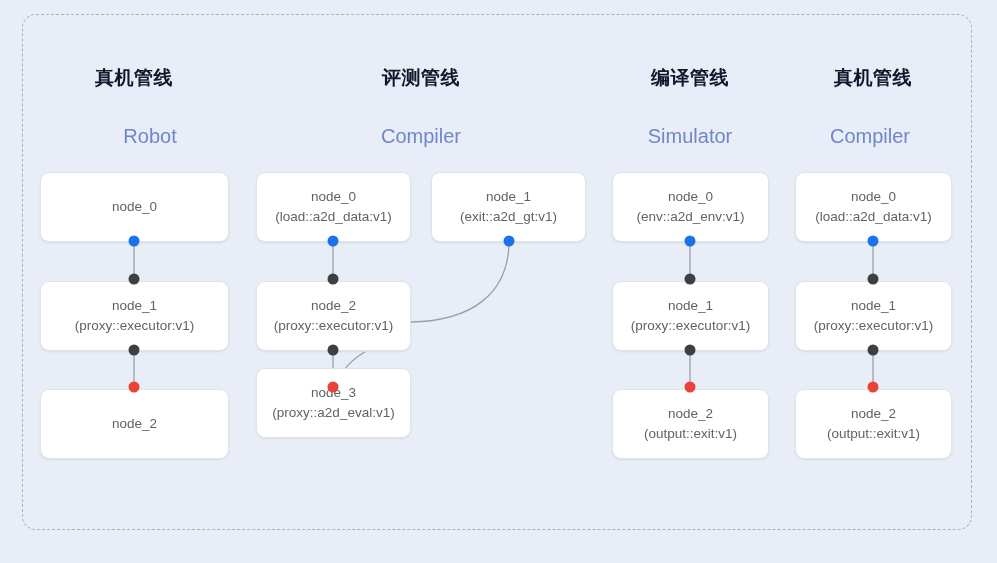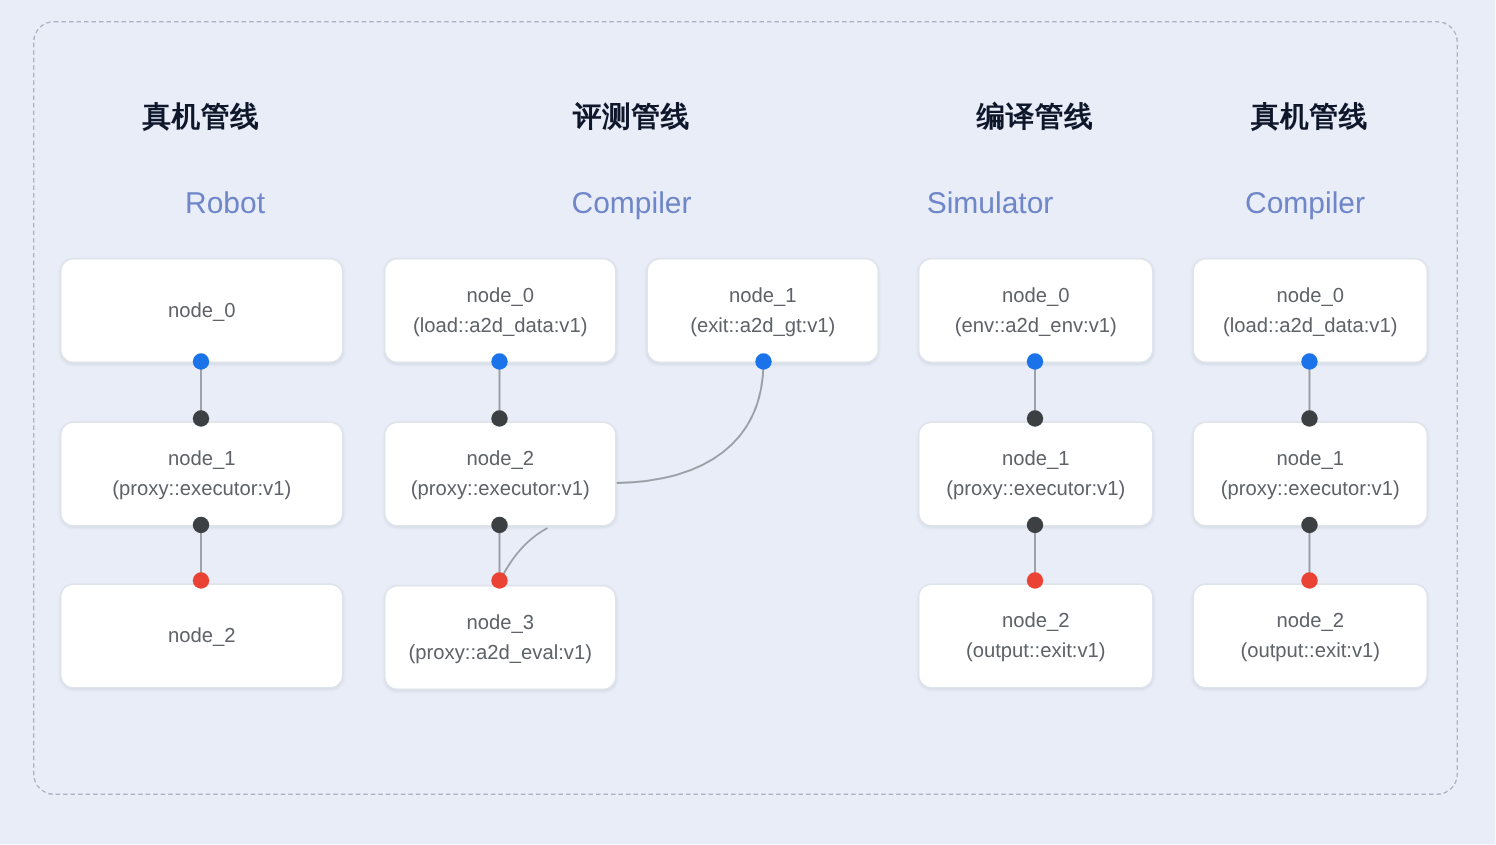--- a/index.html
+++ b/index.html
@@ -119,21 +119,21 @@
     </g>
   </svg>
 
   <div class="col-title" style="left:134px; top:65px;">真机管线</div>
   <div class="col-sub" style="left:150px; top:125px;">Robot</div>
 
   <div class="col-title" style="left:421px; top:65px;">评测管线</div>
   <div class="col-sub" style="left:421px; top:125px;">Compiler</div>
 
   <div class="col-title" style="left:690px; top:65px;">编译管线</div>
-  <div class="col-sub" style="left:660px; top:125px;">Simulator</div>
+  <div class="col-sub" style="left:690px; top:125px;">Simulator</div>
 
   <div class="col-title" style="left:873px; top:65px;">真机管线</div>
   <div class="col-sub" style="left:870px; top:125px;">Compiler</div>
 
   <div class="node" style="left:40px; top:172px; width:189px; height:70px;">
     <div class="node-name">node_0</div>
   </div>
   <div class="port port-blue" style="left:134px; top:241px;"></div>
 
   <div class="node" style="left:40px; top:281px; width:189px; height:70px;">
@@ -160,21 +160,21 @@
   </div>
   <div class="port port-blue" style="left:509px; top:241px;"></div>
 
   <div class="node" style="left:256px; top:281px; width:155px; height:70px;">
     <div class="node-name">node_2</div>
     <div class="node-type">(proxy::executor:v1)</div>
   </div>
   <div class="port port-black" style="left:333px; top:279px;"></div>
   <div class="port port-black" style="left:333px; top:350px;"></div>
 
-  <div class="node" style="left:256px; top:390px; width:155px; height:70px;">
+  <div class="node" style="left:256px; top:368px; width:155px; height:70px;">
     <div class="node-name">node_3</div>
     <div class="node-type">(proxy::a2d_eval:v1)</div>
   </div>
   <div class="port port-red" style="left:333px; top:387px;"></div>
 
   <div class="node" style="left:612px; top:172px; width:157px; height:70px;">
     <div class="node-name">node_0</div>
     <div class="node-type">(env::a2d_env:v1)</div>
   </div>
   <div class="port port-blue" style="left:690px; top:241px;"></div>

